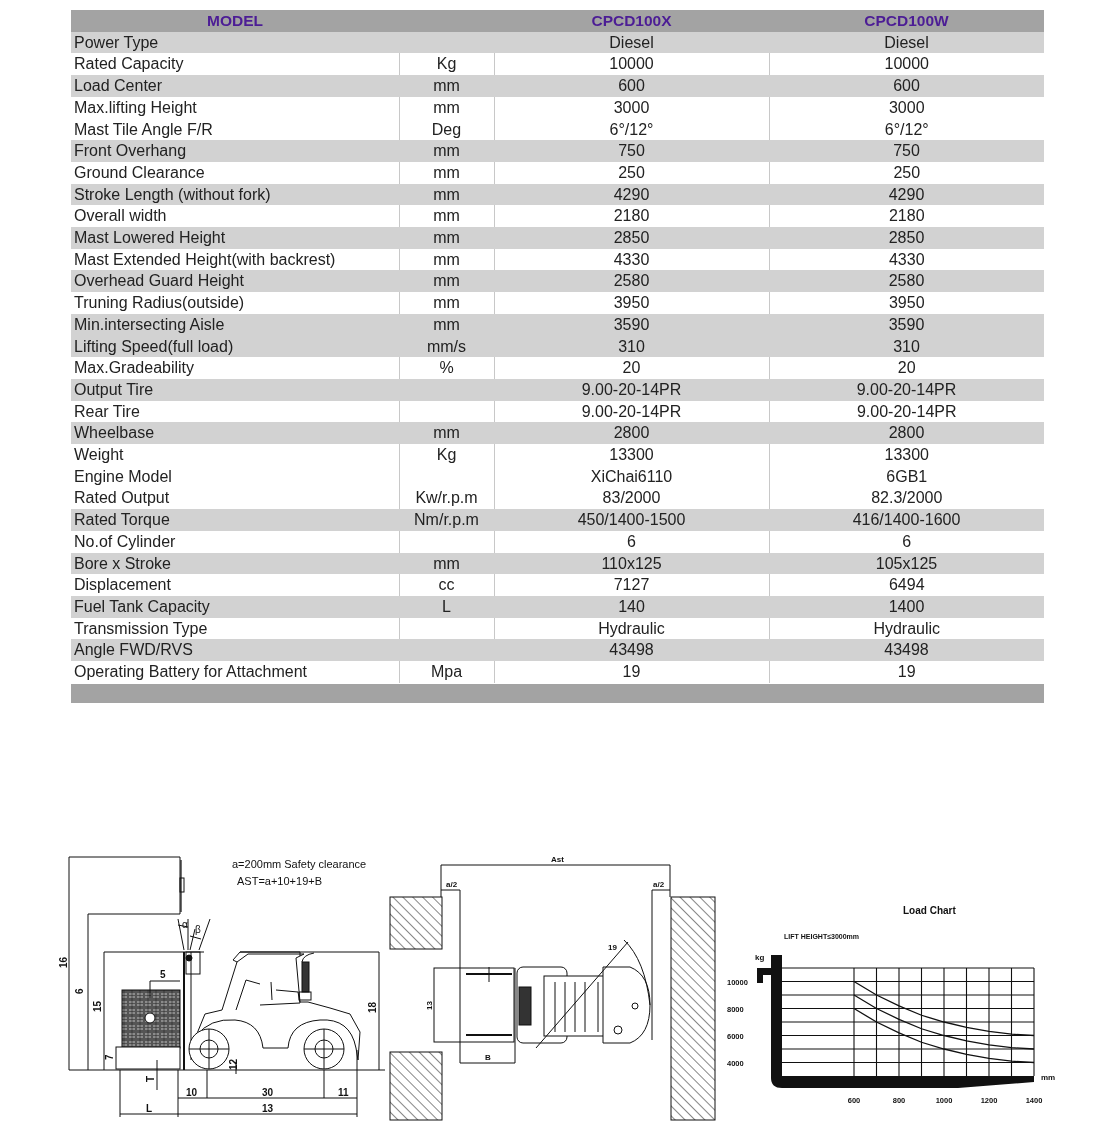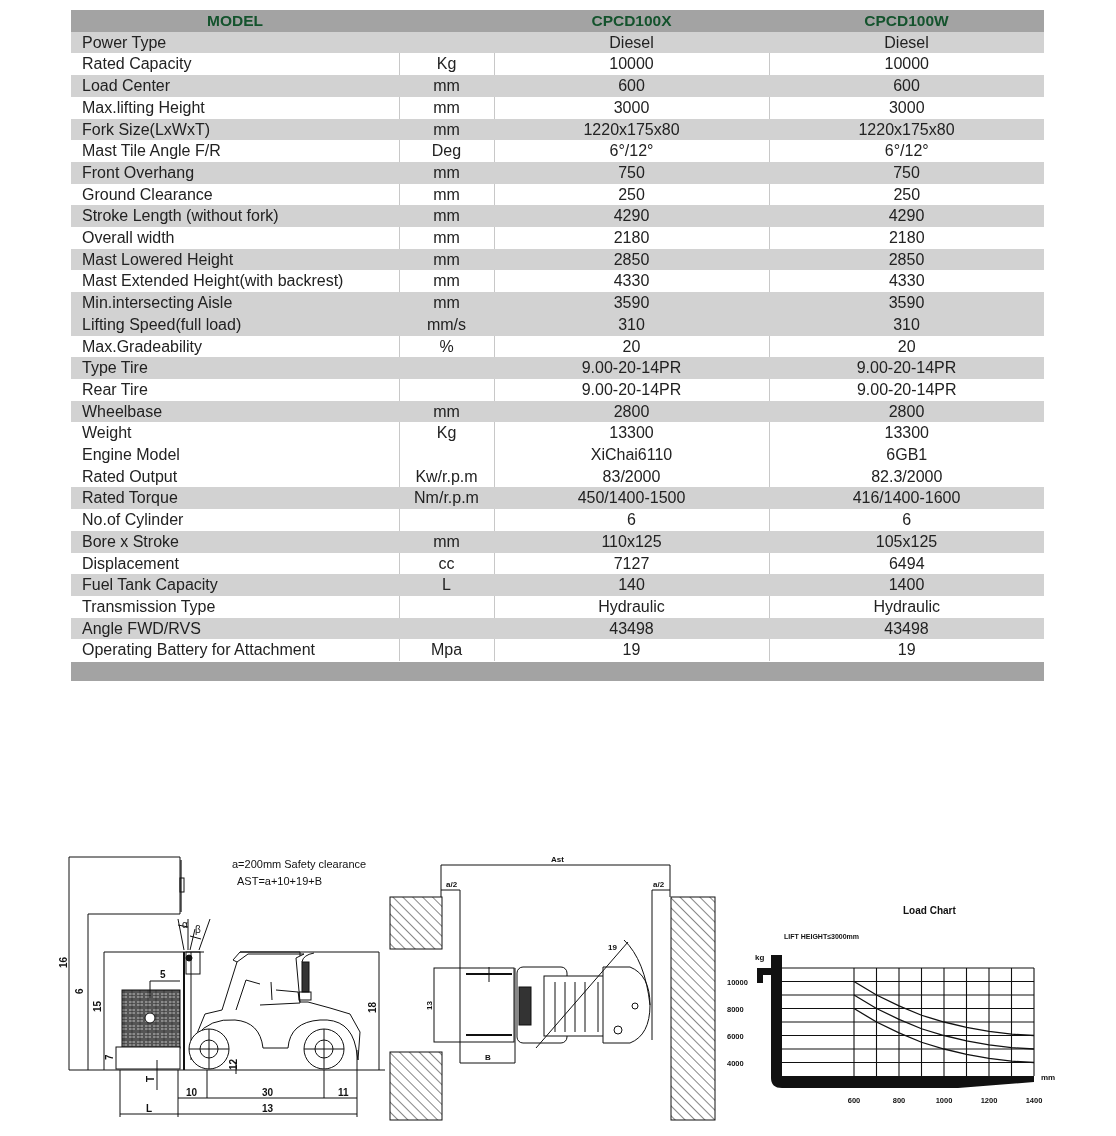--- a/index.html
+++ b/index.html
@@ -1,23 +1,23 @@
 <!DOCTYPE html>
 <html><head>
 <meta charset="utf-8">
 <style>
   html, body { margin: 0; padding: 0; background: #ffffff; }
   body { width: 1116px; height: 1136px; position: relative; overflow: hidden;
          font-family: "Liberation Sans", "DejaVu Sans", sans-serif; color: #222; }
   .spec-table { position: absolute; left: 71px; top: 10px; width: 973px; border-collapse: collapse; table-layout: fixed; }
   .spec-table td, .spec-table th { padding: 0; height: 21.7px; line-height: 21.7px; font-size: 16px; font-weight: normal; white-space: nowrap; overflow: hidden; }
-  .spec-table th { background: #a3a3a3; color: #14532d; font-weight: bold; font-size: 15.5px; text-align: center; }
+  .spec-table th { background: #a3a3a3; color: #4c1d95; font-weight: bold; font-size: 15.5px; text-align: center; }
   .spec-table tr.gray td { background: #d2d2d2; }
   .spec-table tr.white td { background: #ffffff; }
-  .spec-table td.name { padding-left: 11px; text-align: left; }
+  .spec-table td.name { padding-left: 3px; text-align: left; }
   .spec-table td.unit, .spec-table td.v { text-align: center; }
   .spec-table tr.white td.unit { border-left: 1px solid #c8c8c8; border-right: 1px solid #c8c8c8; }
   .spec-table tr.white td.v1 { border-right: 1px solid #c8c8c8; }
   .spec-table tr.footer td { background: #a3a3a3; height: 19px; line-height: 19px; }
   .spec-table tr.spacer td { height: 1px; line-height: 1px; background: #fff; }
   svg.diag { position: absolute; left: 0; top: 0; }
   svg text { font-family: "Liberation Sans", "DejaVu Sans", sans-serif; }
 </style>
 </head>
 <body>
@@ -55,26 +55,20 @@
         <td class="unit">mm</td>
         <td class="v v1">600</td>
         <td class="v v2">600</td>
       </tr>
       <tr class="white">
         <td class="name">Max.lifting Height</td>
         <td class="unit">mm</td>
         <td class="v v1">3000</td>
         <td class="v v2">3000</td>
       </tr>
-      <tr class="gray">
-        <td class="name">Fork Size(LxWxT)</td>
-        <td class="unit">mm</td>
-        <td class="v v1">1220x175x80</td>
-        <td class="v v2">1220x175x80</td>
-      </tr>
       <tr class="white">
         <td class="name">Mast Tile Angle F/R</td>
         <td class="unit">Deg</td>
         <td class="v v1">6°/12°</td>
         <td class="v v2">6°/12°</td>
       </tr>
       <tr class="gray">
         <td class="name">Front Overhang</td>
         <td class="unit">mm</td>
         <td class="v v1">750</td>
@@ -104,39 +98,51 @@
         <td class="v v1">2850</td>
         <td class="v v2">2850</td>
       </tr>
       <tr class="white">
         <td class="name">Mast Extended Height(with backrest)</td>
         <td class="unit">mm</td>
         <td class="v v1">4330</td>
         <td class="v v2">4330</td>
       </tr>
       <tr class="gray">
+        <td class="name">Overhead Guard Height</td>
+        <td class="unit">mm</td>
+        <td class="v v1">2580</td>
+        <td class="v v2">2580</td>
+      </tr>
+      <tr class="white">
+        <td class="name">Truning Radius(outside)</td>
+        <td class="unit">mm</td>
+        <td class="v v1">3950</td>
+        <td class="v v2">3950</td>
+      </tr>
+      <tr class="gray">
         <td class="name">Min.intersecting Aisle</td>
         <td class="unit">mm</td>
         <td class="v v1">3590</td>
         <td class="v v2">3590</td>
       </tr>
       <tr class="gray">
         <td class="name">Lifting Speed(full load)</td>
         <td class="unit">mm/s</td>
         <td class="v v1">310</td>
         <td class="v v2">310</td>
       </tr>
       <tr class="white">
         <td class="name">Max.Gradeability</td>
         <td class="unit">%</td>
         <td class="v v1">20</td>
         <td class="v v2">20</td>
       </tr>
       <tr class="gray">
-        <td class="name">Type Tire</td>
+        <td class="name">Output Tire</td>
         <td class="unit"></td>
         <td class="v v1">9.00-20-14PR</td>
         <td class="v v2">9.00-20-14PR</td>
       </tr>
       <tr class="white">
         <td class="name">Rear Tire</td>
         <td class="unit"></td>
         <td class="v v1">9.00-20-14PR</td>
         <td class="v v2">9.00-20-14PR</td>
       </tr>

